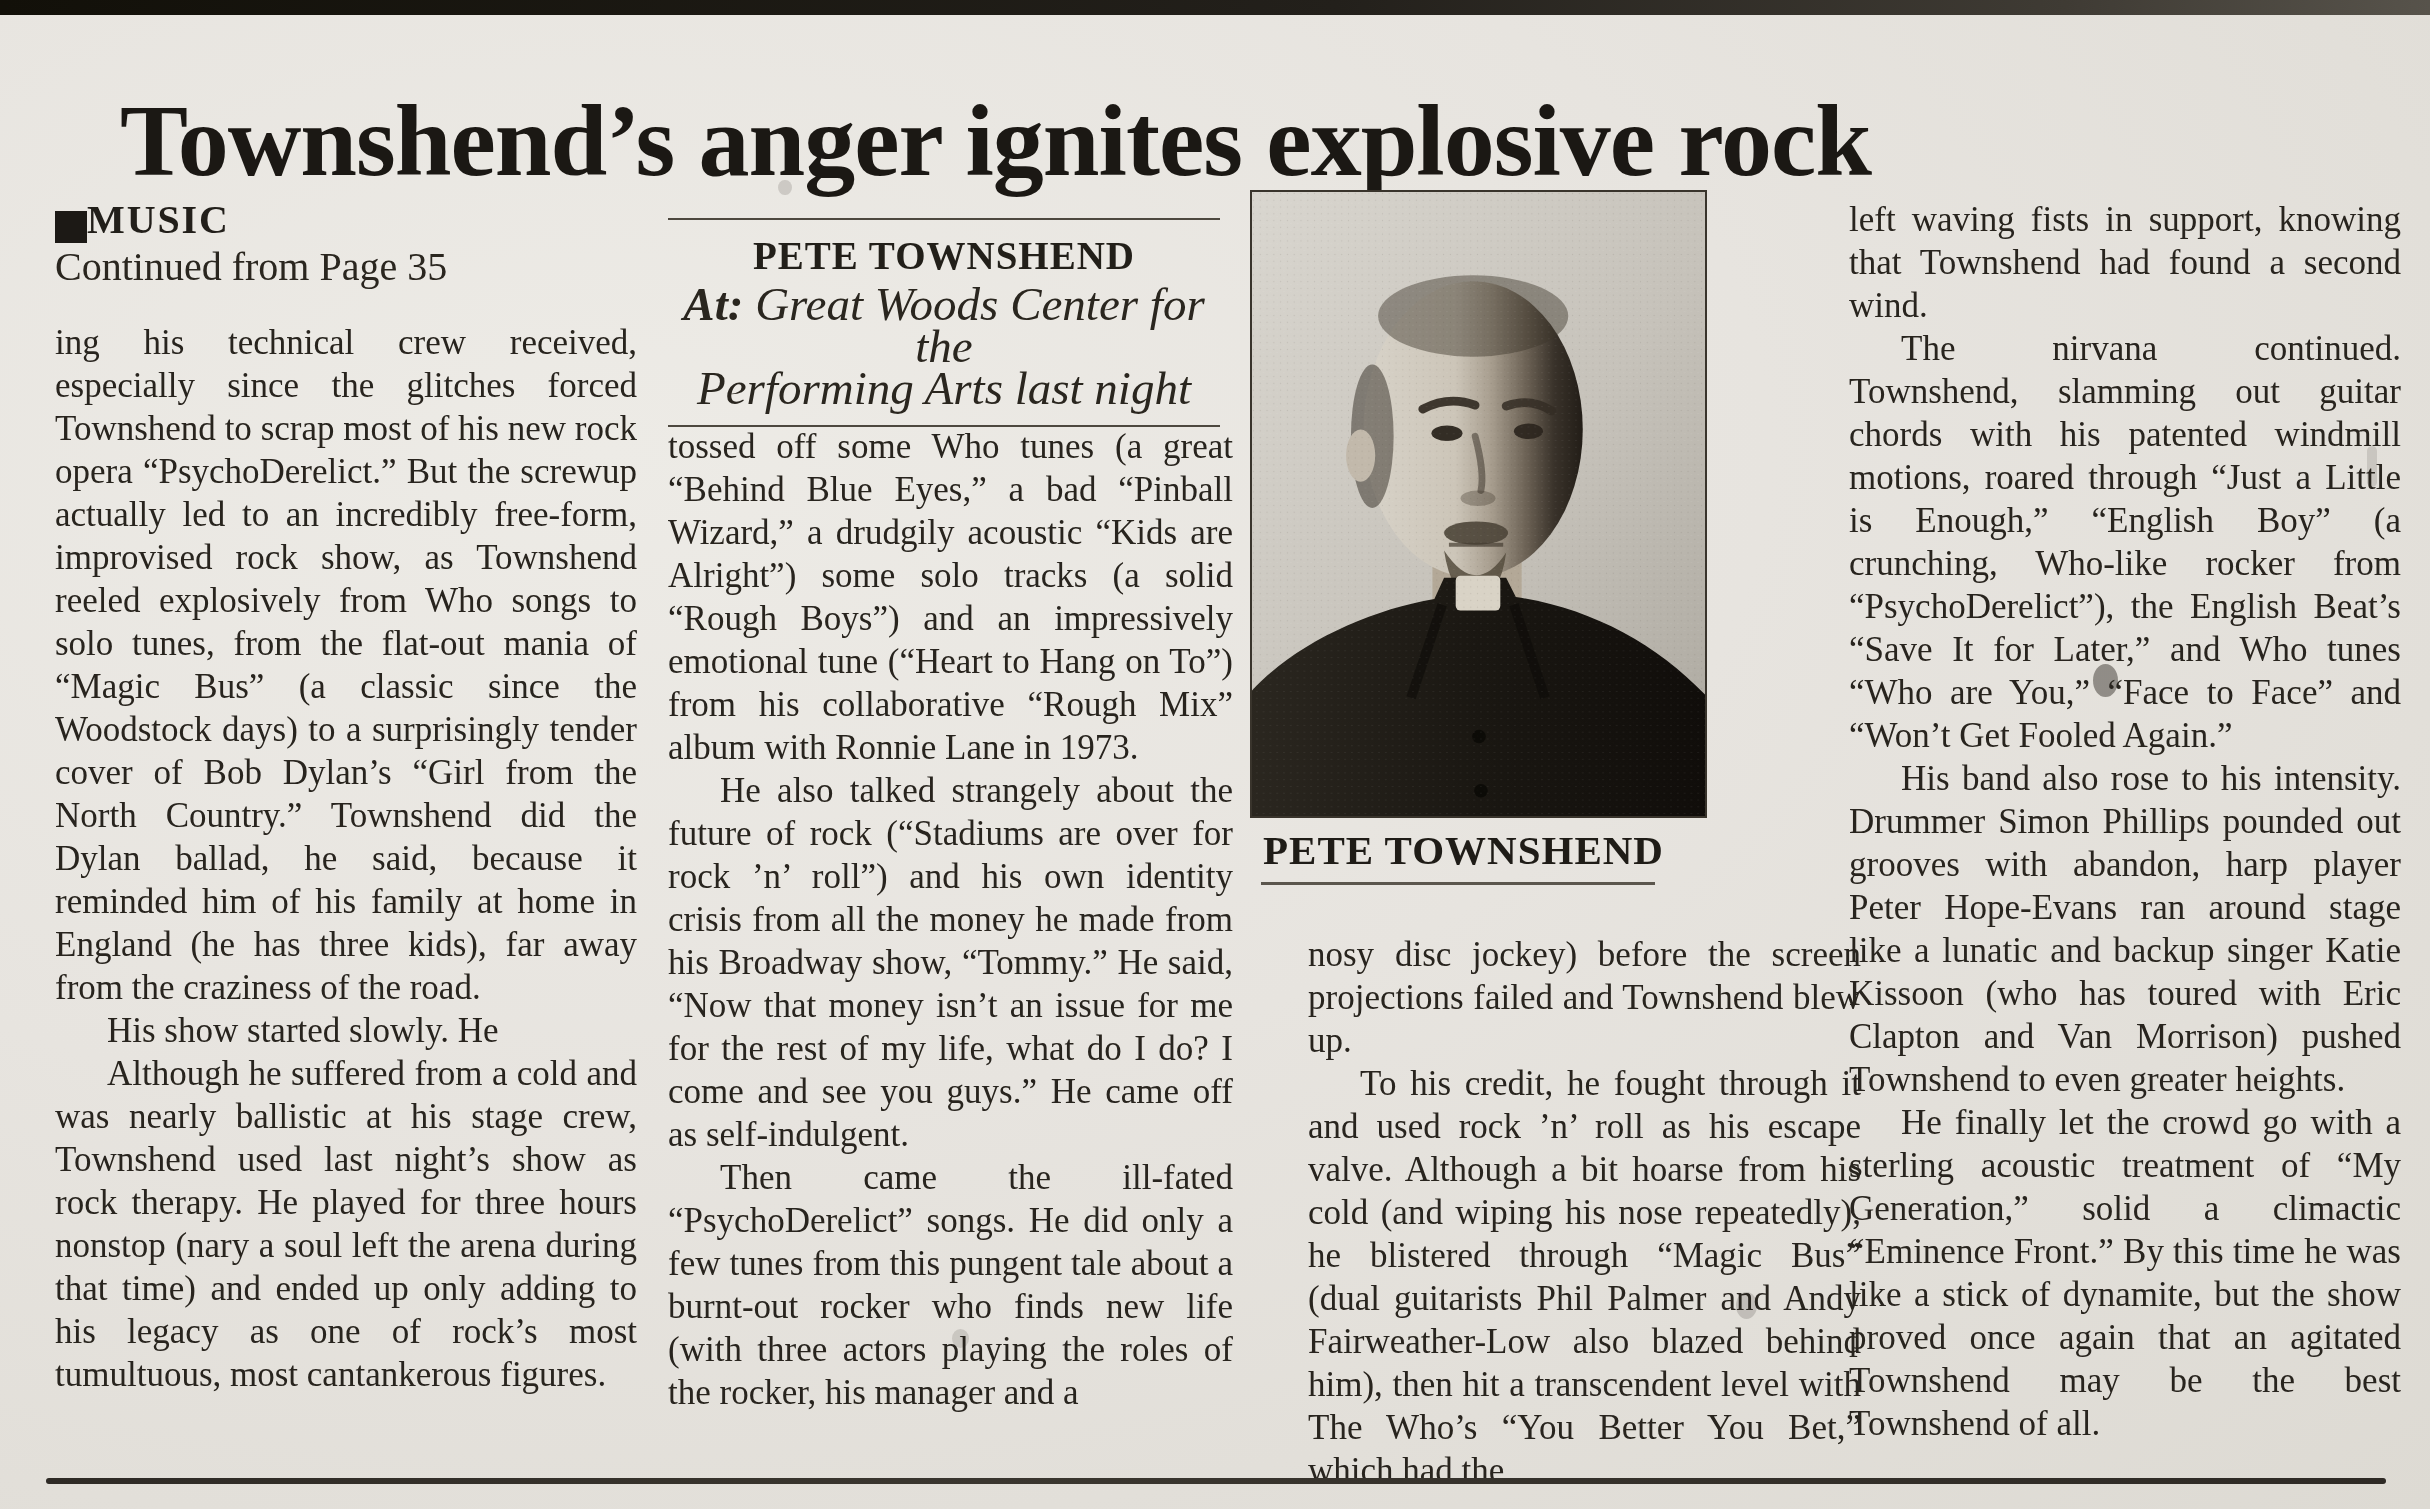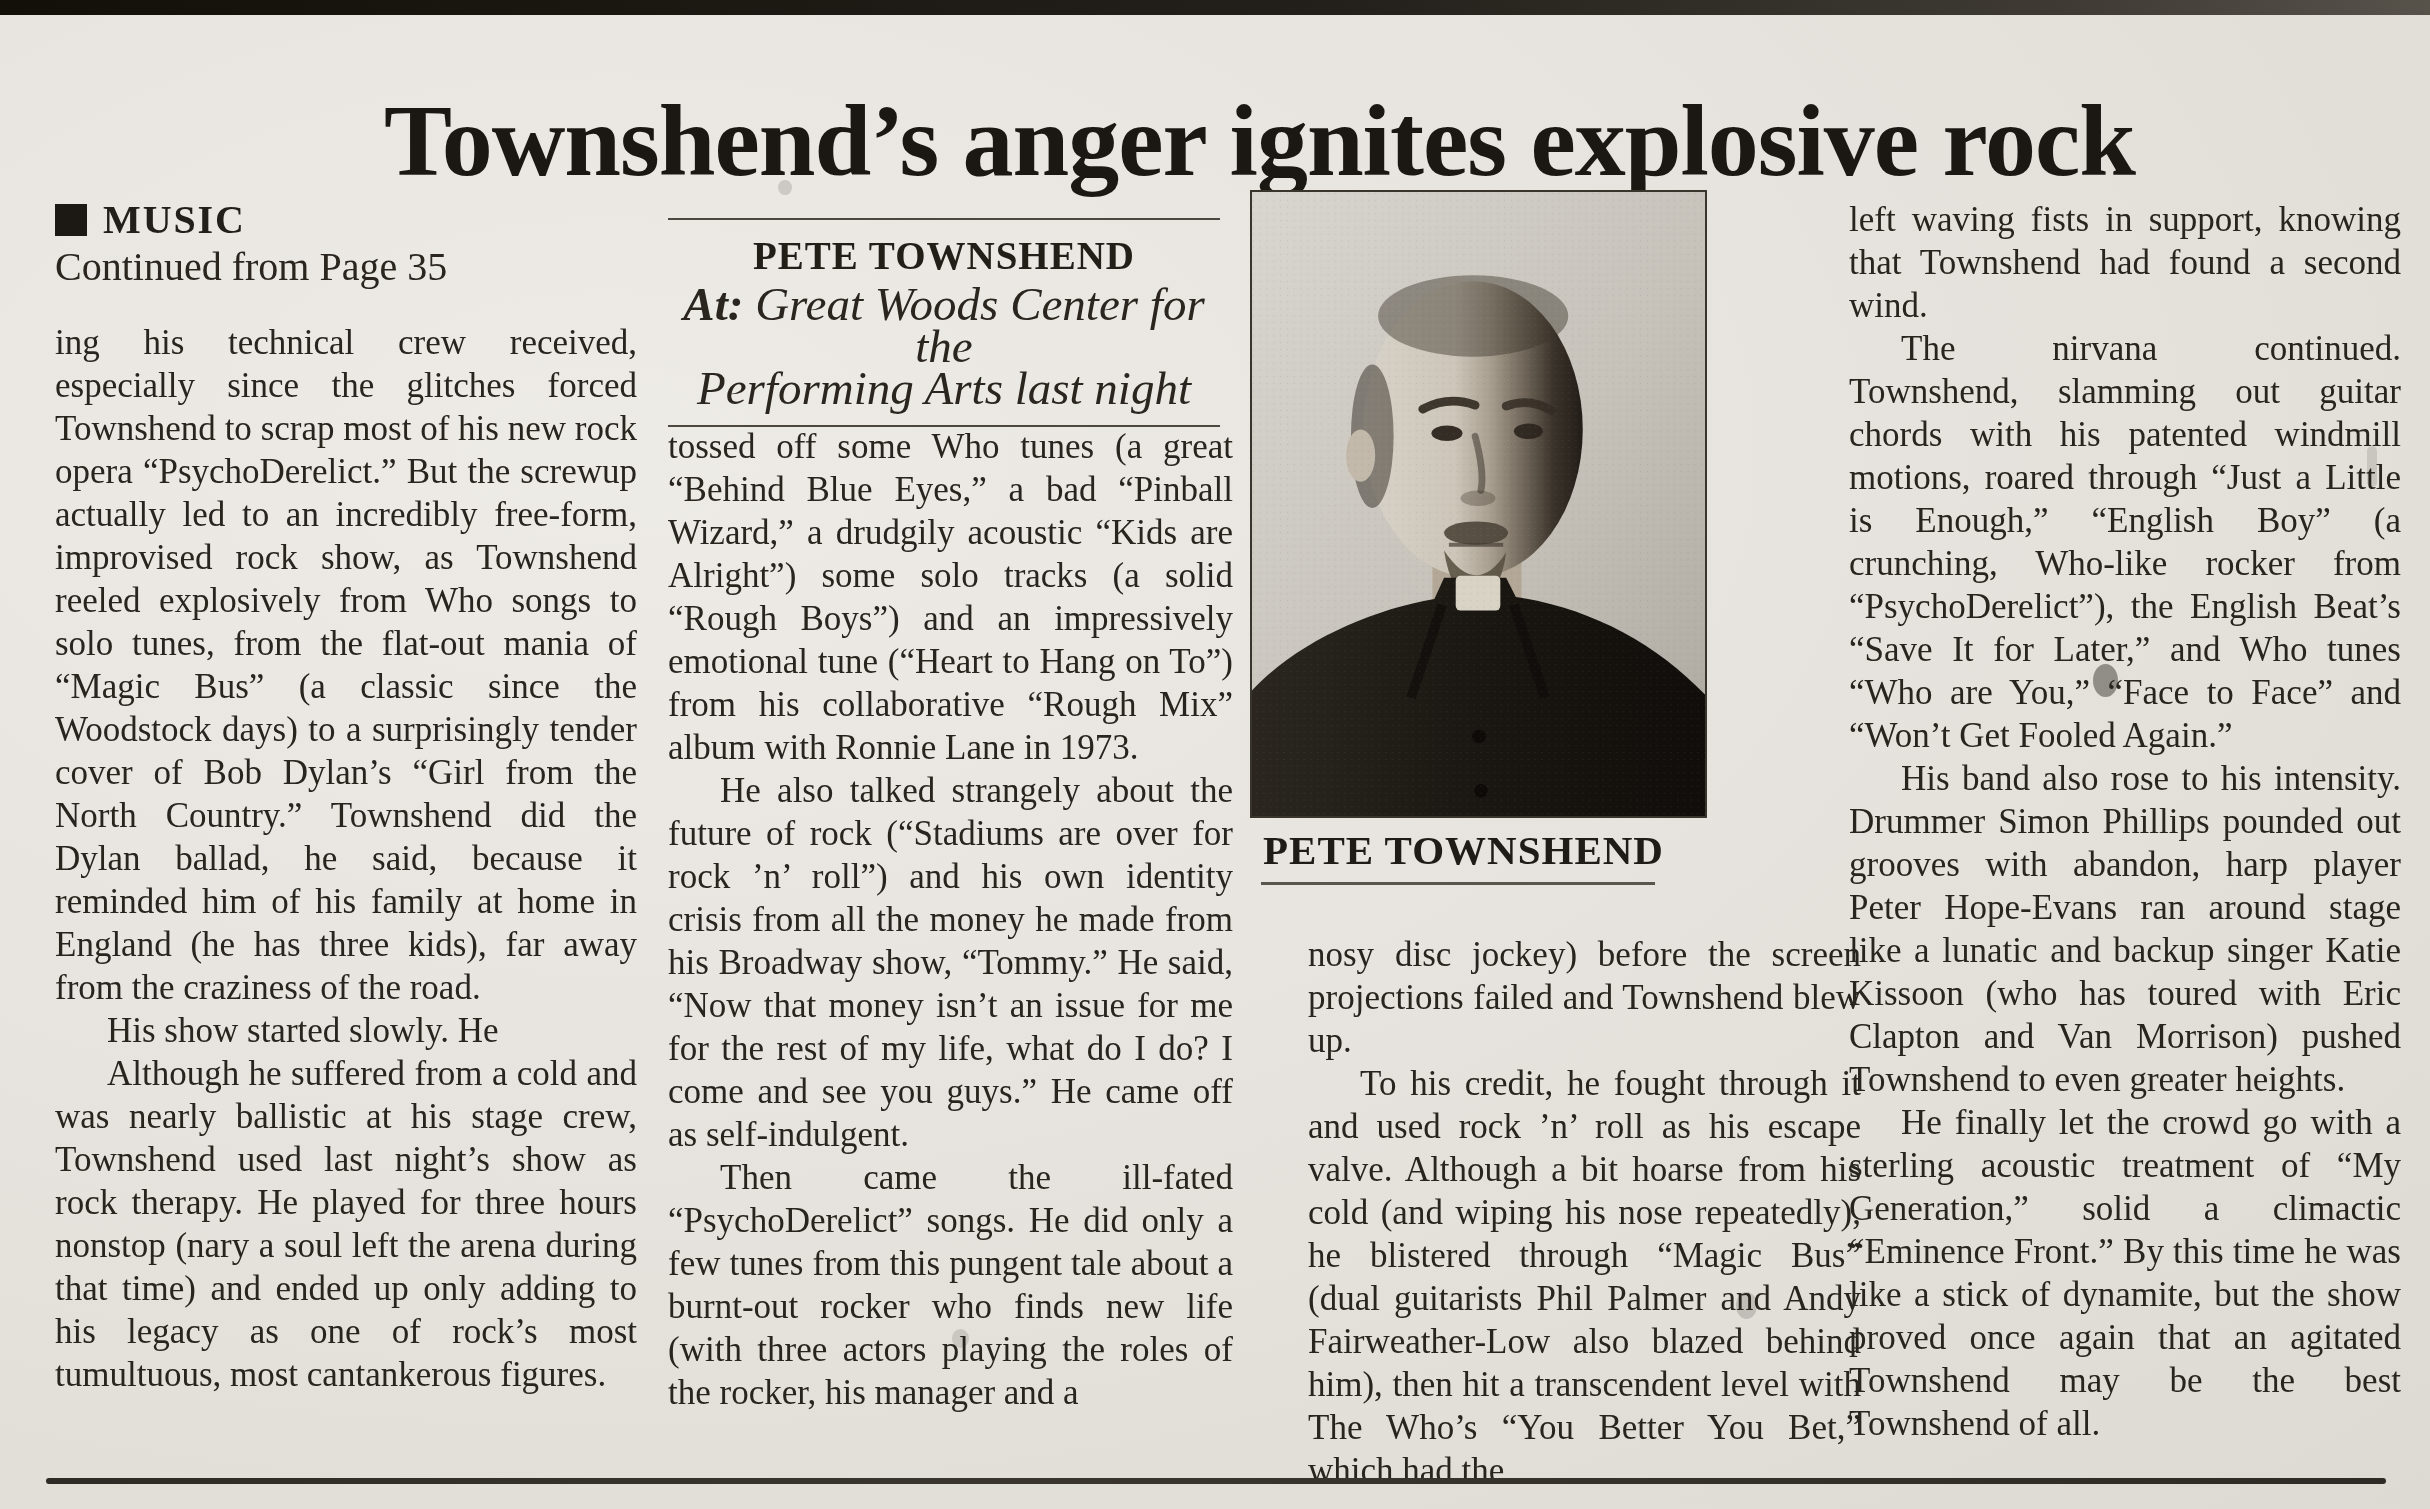--- a/index.html
+++ b/index.html
@@ -5,31 +5,31 @@
   html,body{margin:0;padding:0;}
   body{width:2430px;height:1509px;overflow:hidden;background:#9a978f;}
   .page{
     position:relative;width:2430px;height:1509px;overflow:hidden;
     font-family:"Liberation Serif",serif;color:#26231e;
     background:radial-gradient(ellipse at 25% 30%, #edebe6 0%, #e7e4df 45%, #dddad3 100%);
   }
   .topbar{position:absolute;left:0;top:0;width:2430px;height:14.5px;
     background:linear-gradient(90deg,#121009 0%,#23201b 55%,#3f3b34 85%,#57534b 100%);}
   .headline{position:absolute;left:120px;top:15.4px;width:2279px;
-    font-size:102px;line-height:114px;letter-spacing:-1px;color:#1b1814;white-space:nowrap;text-align:center;}
+    font-size:102px;line-height:114px;letter-spacing:-1px;color:#1b1814;white-space:nowrap;}
   
   .col{position:absolute;font-size:35px;line-height:43px;text-align:justify;color:#28241e;}
   .col p{margin:0;text-indent:52px;}
   .col p.cont{text-indent:0;}
   .col1{left:55px;top:321px;width:582px;}
   .col2{left:668px;top:425px;width:565px;}
   .col3{left:1308px;top:915px;width:553px;margin-top:18px;}
   .col4{left:1849px;top:198px;width:552px;}
   
-  .kicker{position:absolute;left:55px;top:196px;display:flex;align-items:center;gap:16px;}
+  .kicker{position:absolute;left:55px;top:196px;display:flex;align-items:flex-end;gap:0;}
   .kicker .sq{width:32px;height:32px;background:#1c1915;margin-top:1.9px;}
   .kicker .lbl{font-weight:bold;font-size:40px;letter-spacing:1.9px;color:#221f1a;}
   .continued{position:absolute;left:55px;top:243px;font-size:40px;color:#2a261f;}
   
   .infobox{position:absolute;left:668px;top:218px;width:552px;box-sizing:border-box;
     border-top:2.9px solid #4d483f;border-bottom:2.9px solid #4d483f;
     padding:13.5px 9.7px 15.4px;text-align:center;}
   .infobox .title{font-weight:bold;font-size:39px;line-height:44px;letter-spacing:1px;color:#221f19;}
   .infobox .venue{font-size:47px;line-height:42px;font-style:italic;margin-top:5.8px;color:#2a261f;}
   .infobox .venue .at{font-weight:bold;}

